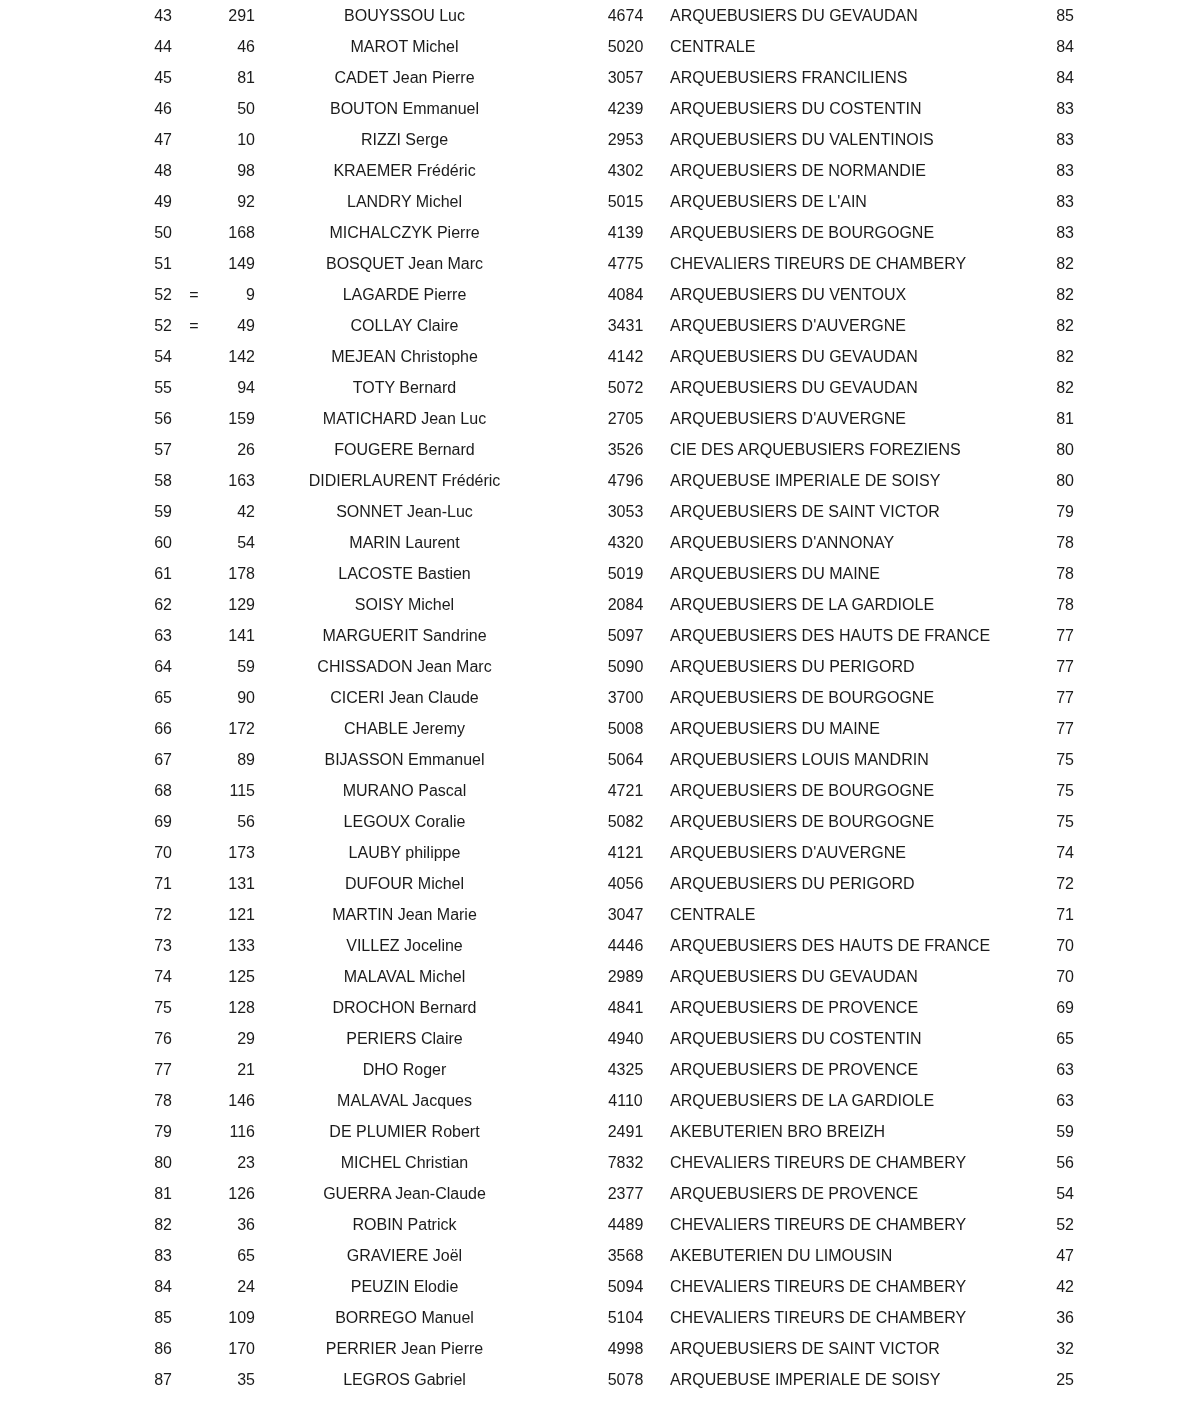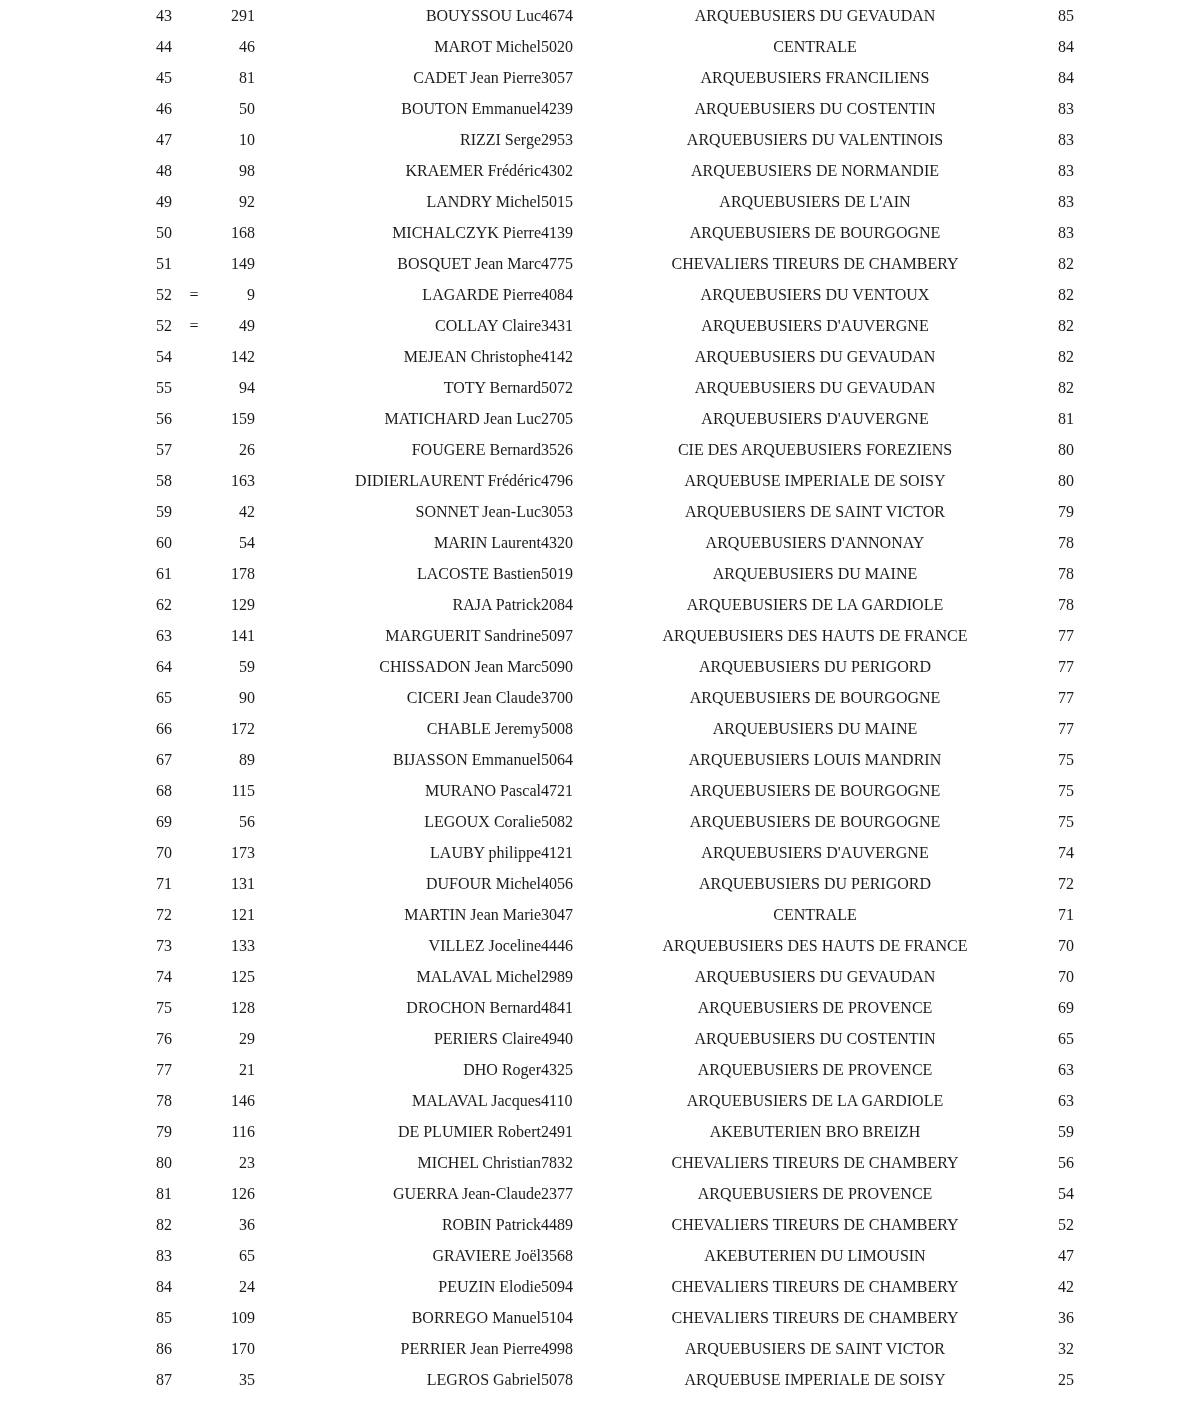--- a/index.html
+++ b/index.html
@@ -5,42 +5,42 @@
   html, body {
     margin: 0;
     padding: 0;
     background: #ffffff;
   }
   .page {
     position: relative;
     width: 1190px;
     height: 1410px;
     background: #ffffff;
-    font-family: Liberation Serif, serif;
+    font-family: Liberation Sans, sans-serif;
     font-size: 16px;
     color: #1b1b1b;
     overflow: hidden;
   }
   .table {
     padding-top: 0px;
   }
   .row {
     display: flex;
     align-items: center;
     height: 31px;
     box-sizing: border-box;
     padding-right: 116px;
     white-space: nowrap;
   }
   .c-rank  { width: 172px; text-align: right;  flex: none; }
   .c-tie   { width: 44px;  text-align: center; flex: none; }
   .c-bib   { width: 39px;  text-align: right;  flex: none; }
-  .c-name  { width: 273px; padding-left: 13px; text-align: right; flex: none; box-sizing: content-box; overflow: hidden; }
-  .c-lic   { width: 89px;  text-align: left;   flex: none; }
-  .c-club  { flex: 1 1 auto; text-align: center; overflow: hidden; }
+  .c-name  { width: 273px; padding-left: 13px; text-align: center; flex: none; box-sizing: content-box; overflow: hidden; }
+  .c-lic   { width: 89px;  text-align: center;   flex: none; margin-left: 40px; }
+  .c-club  { flex: 1 1 auto; text-align: left; overflow: hidden; }
   .c-score { width: 74px;  text-align: right;  flex: none; }
 </style>
 </head>
 <body>
 
 <div class="page" style="background: rgb(255, 255, 255); color: rgb(27, 27, 27);">
   <div class="table">
   <div class="row">
     <div class="c-rank">43</div>
     <div class="c-tie"></div>
@@ -228,21 +228,21 @@
     <div class="c-name">LACOSTE Bastien</div>
     <div class="c-lic">5019</div>
     <div class="c-club">ARQUEBUSIERS DU MAINE</div>
     <div class="c-score">78</div>
   </div>
 
   <div class="row">
     <div class="c-rank">62</div>
     <div class="c-tie"></div>
     <div class="c-bib">129</div>
-    <div class="c-name">RAJA Patrick</div>
+    <div class="c-name">SOISY Michel</div>
     <div class="c-lic">2084</div>
     <div class="c-club">ARQUEBUSIERS DE LA GARDIOLE</div>
     <div class="c-score">78</div>
   </div>
 
   <div class="row">
     <div class="c-rank">63</div>
     <div class="c-tie"></div>
     <div class="c-bib">141</div>
     <div class="c-name">MARGUERIT Sandrine</div>

